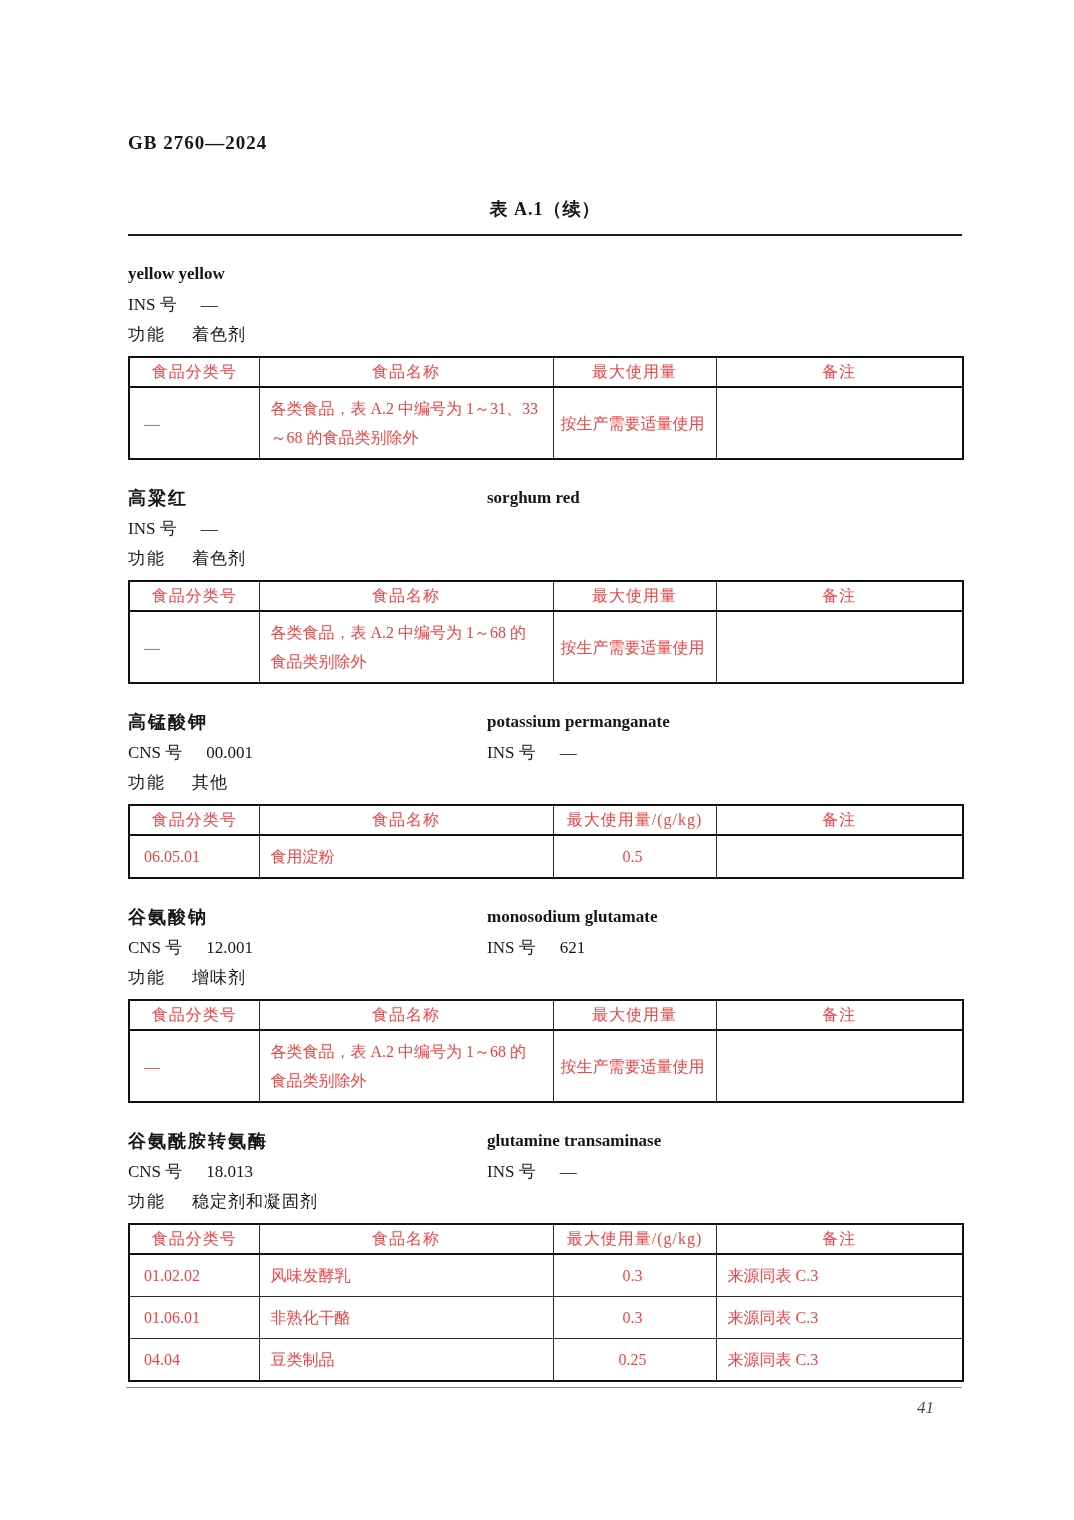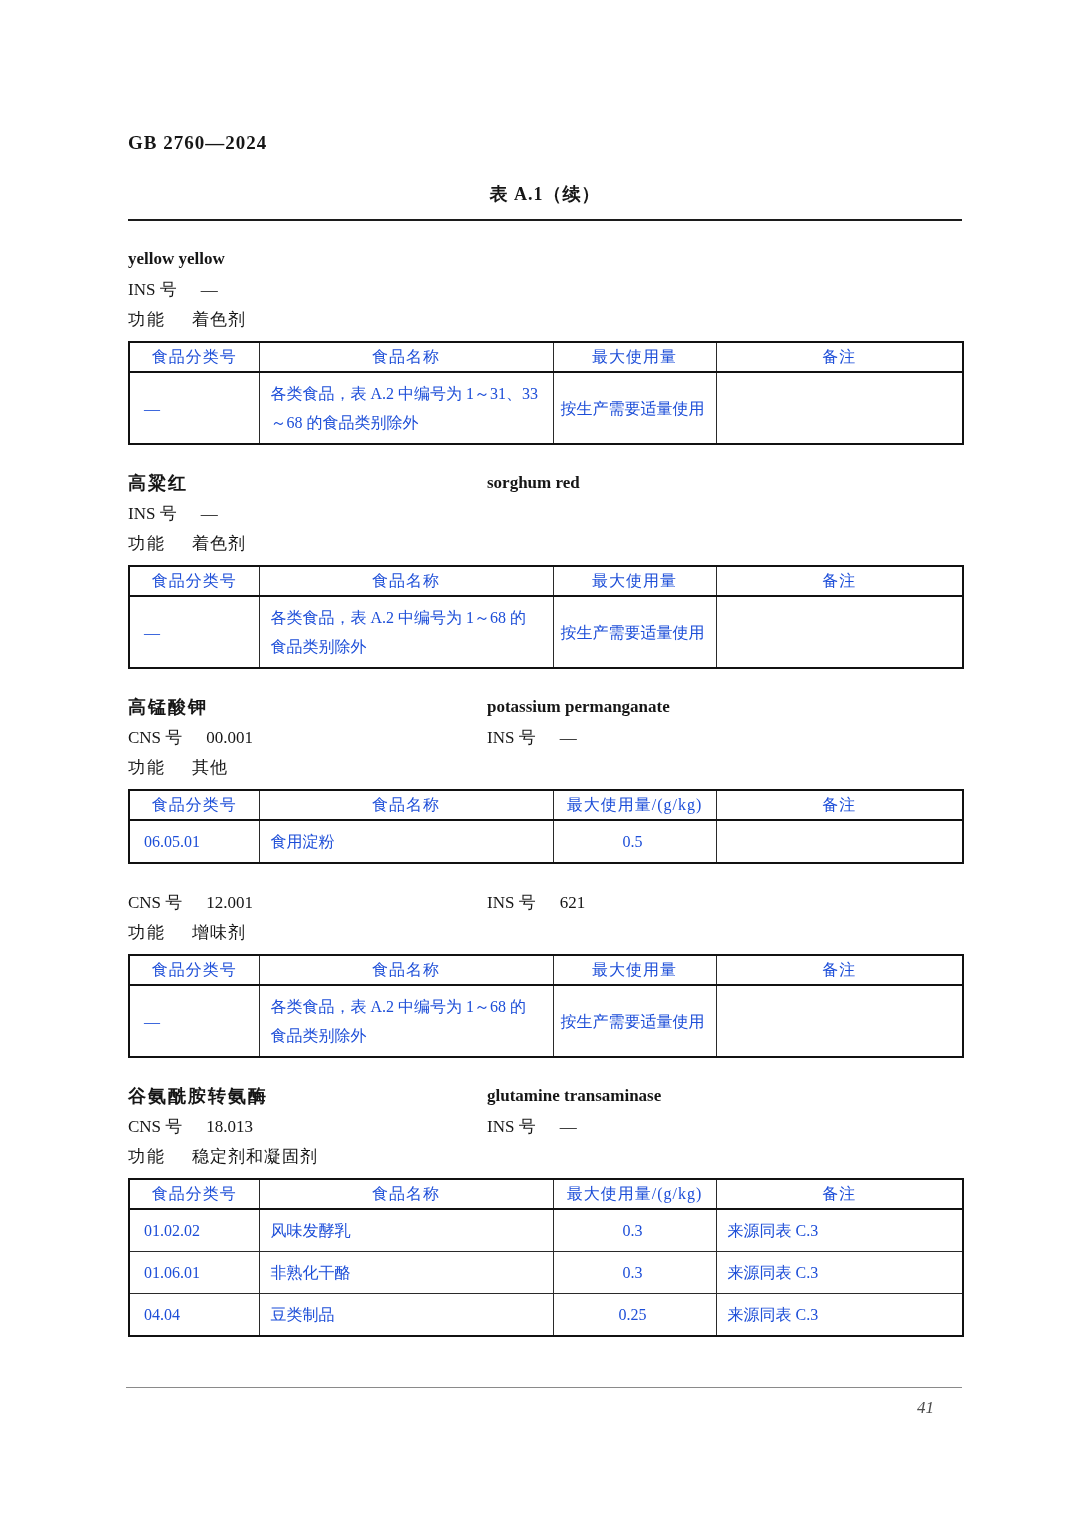--- a/index.html
+++ b/index.html
@@ -14,21 +14,21 @@
   .content { width: 834px; margin-left: 128px; }
 
   .doc-code {
     padding-top: 132px;
     text-align: left;
     font-weight: bold;
     font-size: 19px;
     letter-spacing: 1px;
   }
   .table-title {
-    margin-top: 28px;
+    margin-top: 43px;
     text-align: center;
     font-weight: bold;
     font-size: 18px;
     letter-spacing: 1px;
   }
   .top-rule { height: 2px; background: #1c1c1c; margin-top: 13px; }
 
   section.additive { margin-top: 23px; }
   .meta-row {
     display: grid;
@@ -42,21 +42,21 @@
   .lbl { margin-right: 24px; }
   .fn-lbl { margin-right: 26px; letter-spacing: 2px; }
   .fn-val { letter-spacing: 1px; }
 
   table.usage {
     margin-top: 7px;
     width: 834px;
     table-layout: fixed;
     border-collapse: collapse;
     font-size: 16px;
-    color: #1d4ed8;
+    color: #ef4444;
   }
   table.usage col.c0 { width: 130px; }
   table.usage col.c1 { width: 294px; }
   table.usage col.c2 { width: 163px; }
   table.usage col.c3 { width: 247px; }
   table.usage th, table.usage td { border: 1px solid #2a2a2a; }
   table.usage { border: 2px solid #111; }
   table.usage th {
     font-weight: normal;
     text-align: center;
@@ -207,20 +207,24 @@
               <td class="c1">食用淀粉</td>
               <td class="c2">0.5</td>
               <td class="c3"></td>
             </tr>
           </tbody>
     </table>
   </section>
 
   <section class="additive">
     <div class="meta-row">
+      <span class="zh-name">谷氨酸钠</span>
+      <span class="en-name">monosodium glutamate</span>
+    </div>
+    <div class="meta-row">
       <span><span class="lbl">CNS 号</span><span>12.001</span></span>
       <span><span class="lbl">INS 号</span><span>621</span></span>
     </div>
     <div class="meta-row">
       <span><span class="fn-lbl">功能</span><span class="fn-val">增味剂</span></span>
     </div>
     <table class="usage">
       <colgroup>
             <col class="c0">
             <col class="c1">

